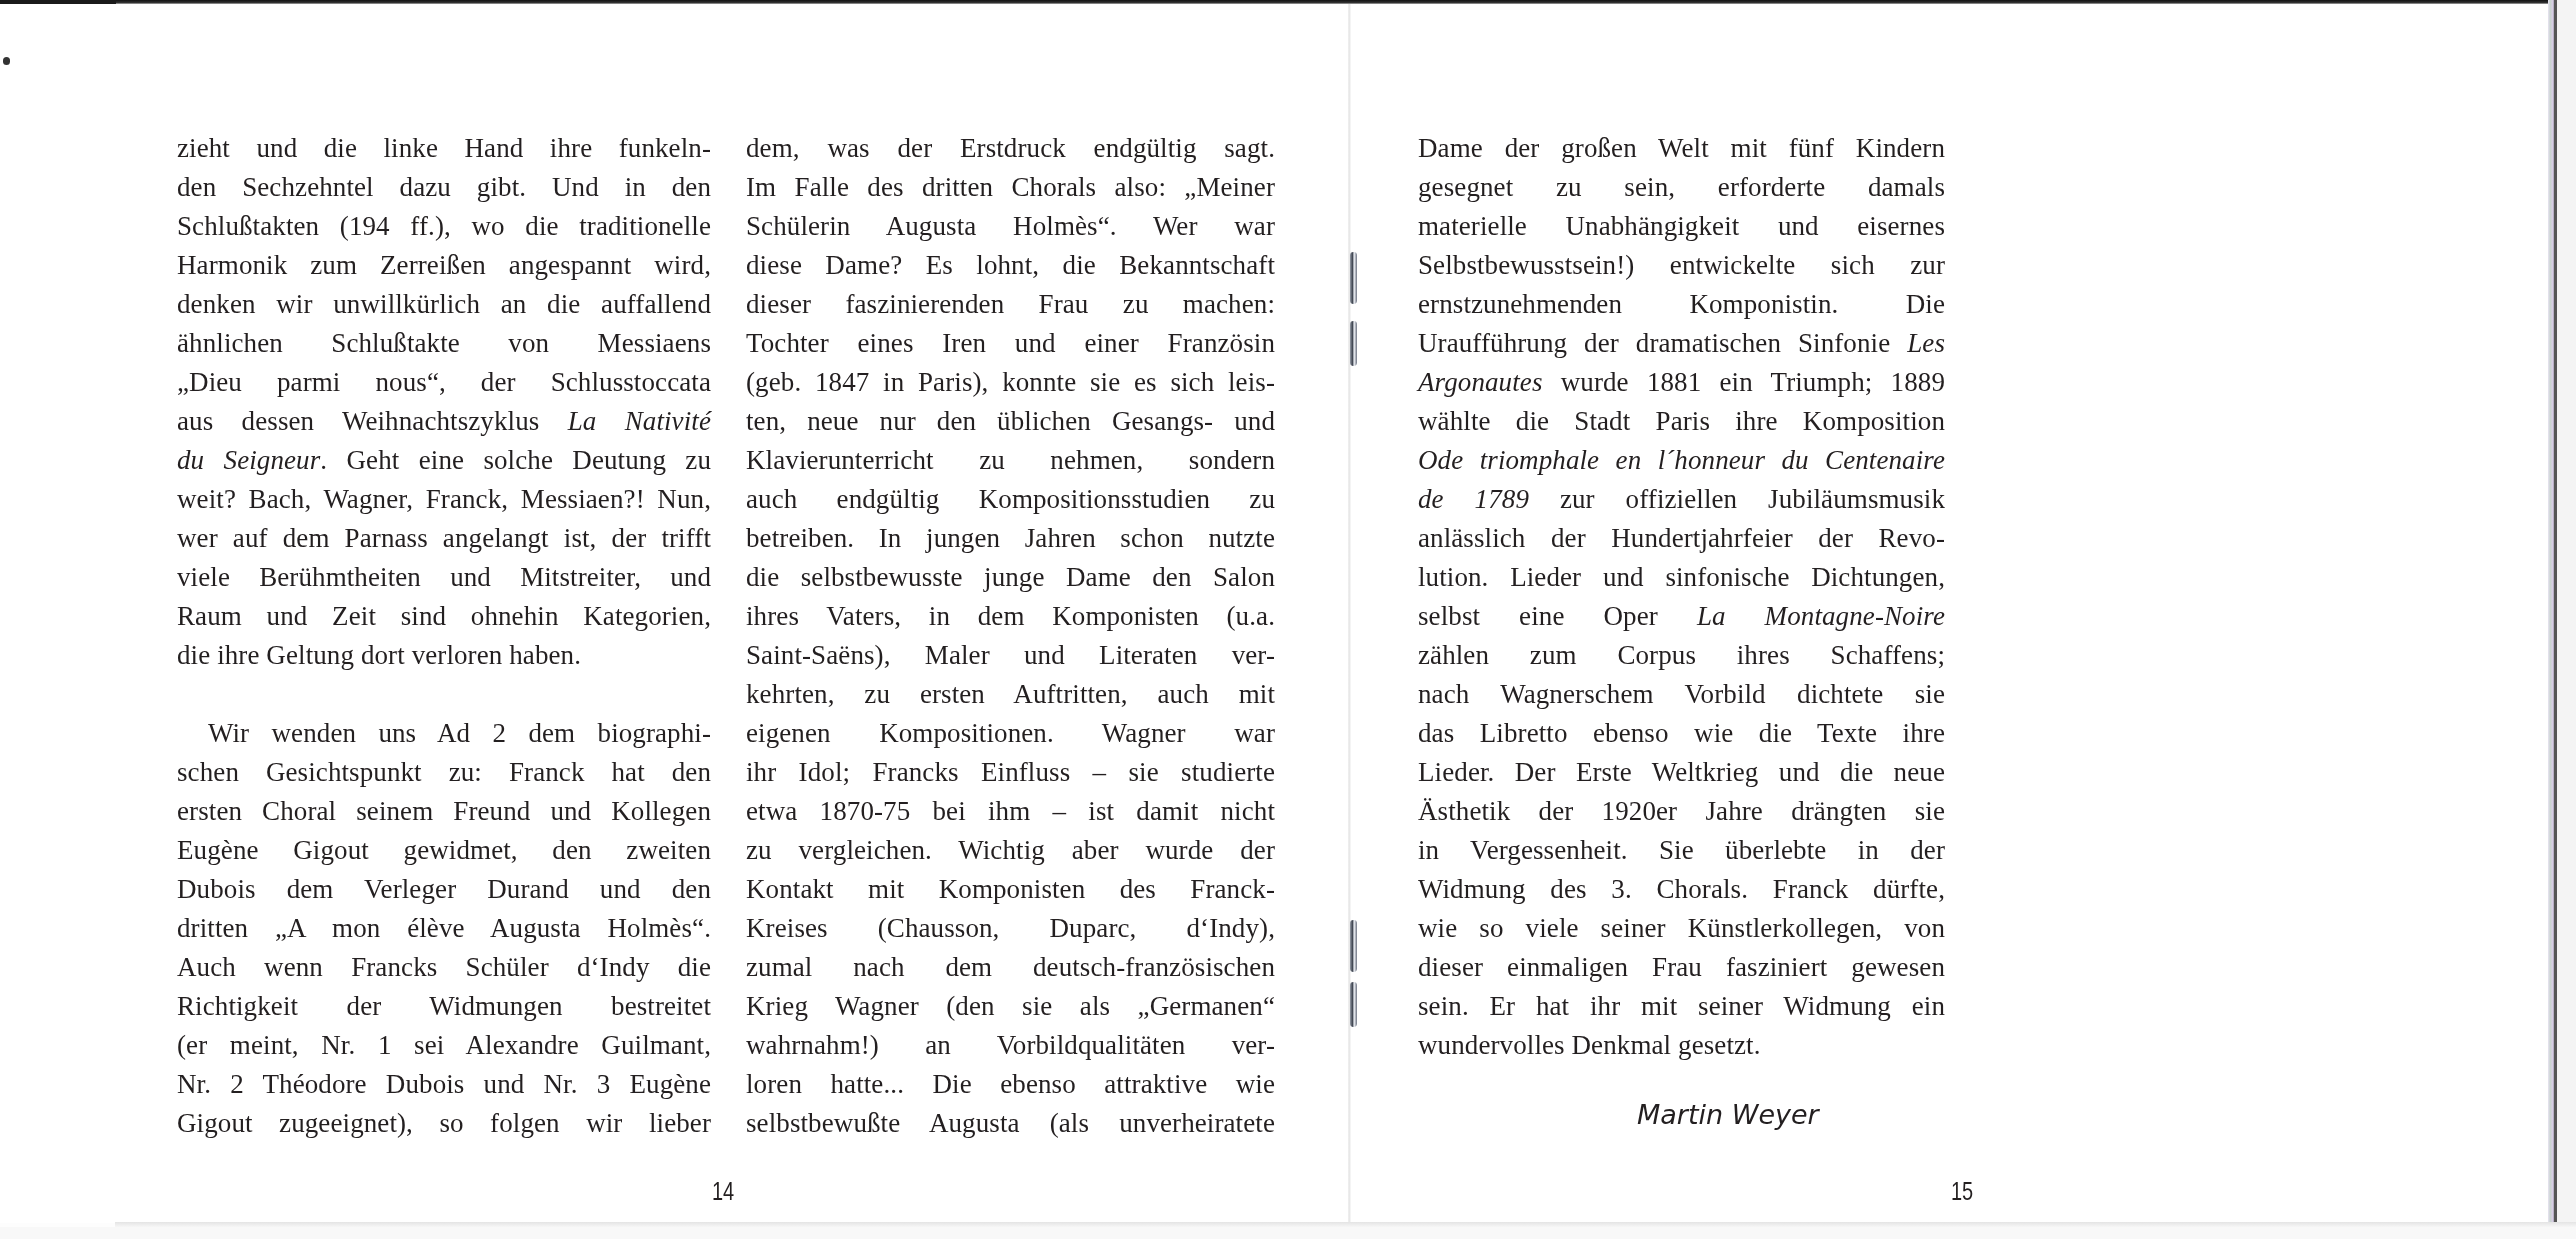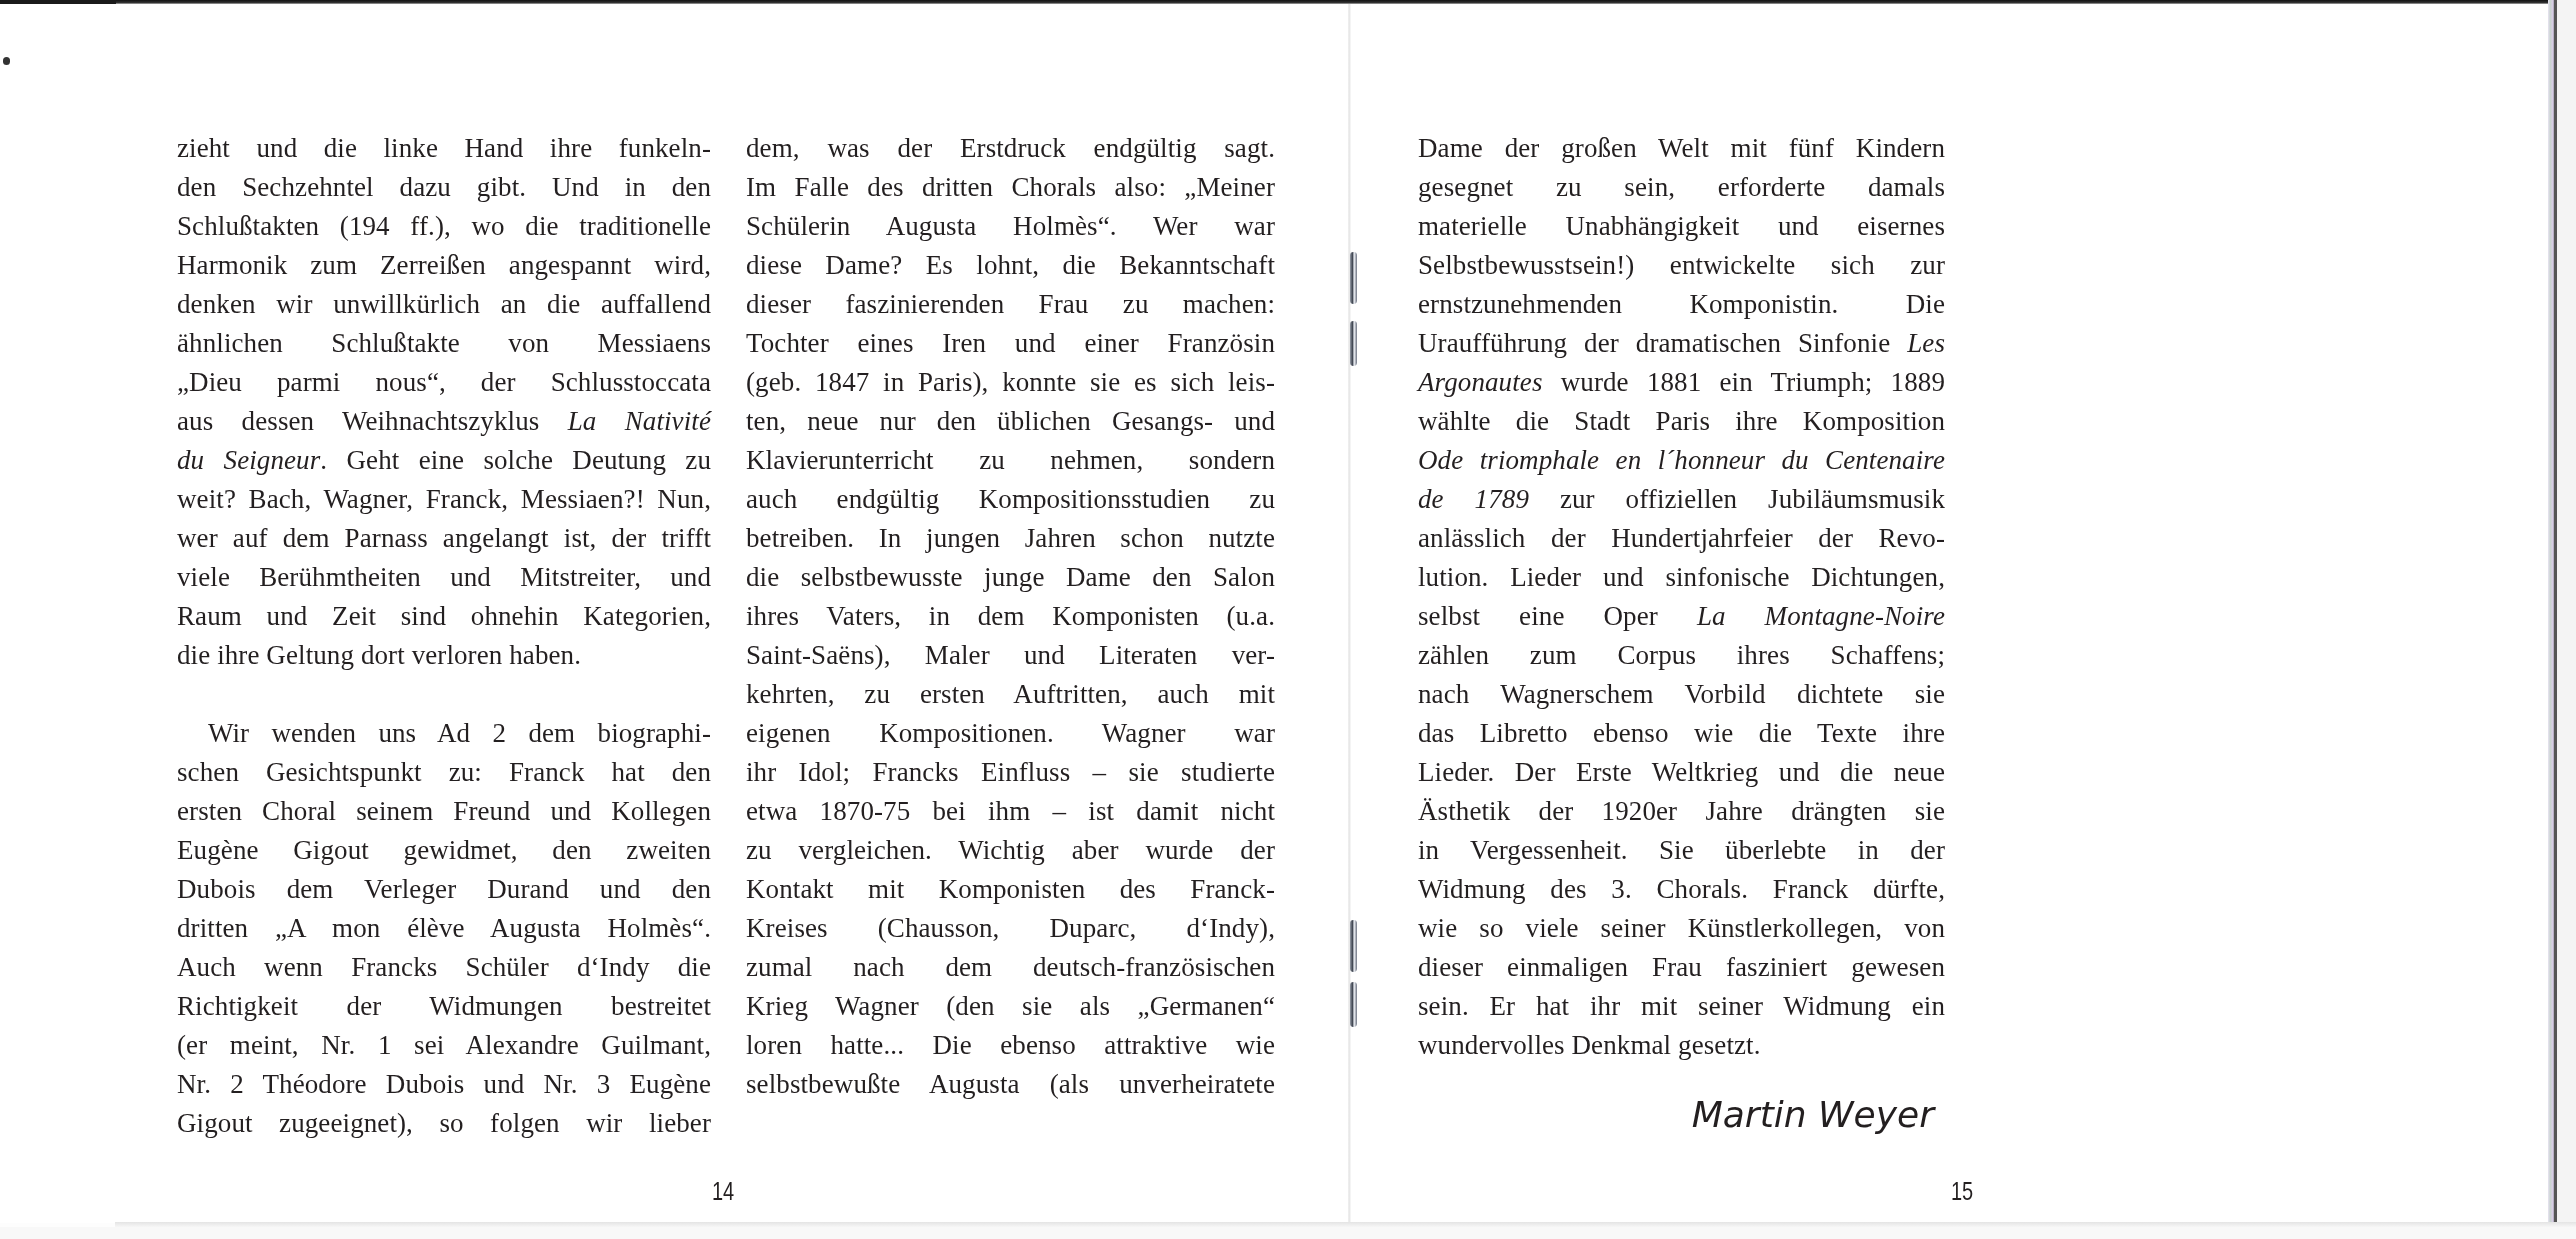--- a/index.html
+++ b/index.html
@@ -48,22 +48,22 @@
   .col .line { display:block; white-space:nowrap; text-align-last: justify; text-align: justify; }
   .col .line.last { text-align-last: left; }
   .col .line.indent { padding-left: 31px; }
   .col .gap { display:block; height:39px; }
   .col-1 { left:177px; width:534px; }
   .col-2 { left:746px; width:529px; }
   .col-3 { left:1418px; width:527px; }
   .it { font-style: italic; }
 
   .author {
-    position:absolute; top:1095px; left:1637px; width:297px; text-align:right;
-    font-style: italic; font-size: 36px; line-height: 39px;
+    position:absolute; top:1095px; left:1637px; width:297px; text-align:left;
+    font-style: italic; font-size: 27px; line-height: 39px;
   }
   .pagenum {
     position:absolute; top:1174px; font-size: 25px; line-height: 34px;
     font-family: "Liberation Sans", sans-serif; transform: scaleX(0.8); transform-origin: left;
   }
   .pn-14 { left:712px; }
   .pn-15 { left:1951px; }
 </style>
 </head>
 <body>
@@ -134,20 +134,21 @@
   <span class="line">Saint-Saëns), Maler und Literaten ver-</span>
   <span class="line">kehrten, zu ersten Auftritten, auch mit</span>
   <span class="line">eigenen Kompositionen. Wagner war</span>
   <span class="line">ihr Idol; Francks Einfluss – sie studierte</span>
   <span class="line">etwa 1870-75 bei ihm – ist damit nicht</span>
   <span class="line">zu vergleichen. Wichtig aber wurde der</span>
   <span class="line">Kontakt mit Komponisten des Franck-</span>
   <span class="line">Kreises (Chausson, Duparc, d‘Indy),</span>
   <span class="line">zumal nach dem deutsch-französischen</span>
   <span class="line">Krieg Wagner (den sie als „Germanen“</span>
+  <span class="line">wahrnahm!) an Vorbildqualitäten ver-</span>
   <span class="line">loren hatte... Die ebenso attraktive wie</span>
   <span class="line">selbstbewußte Augusta (als unverheiratete</span>
 </div>
 
 <div class="col col-3">
   <span class="line">Dame der großen Welt mit fünf Kindern</span>
   <span class="line">gesegnet zu sein, erforderte damals</span>
   <span class="line">materielle Unabhängigkeit und eisernes</span>
   <span class="line">Selbstbewusstsein!) entwickelte sich zur</span>
   <span class="line">ernstzunehmenden Komponistin. Die</span>

